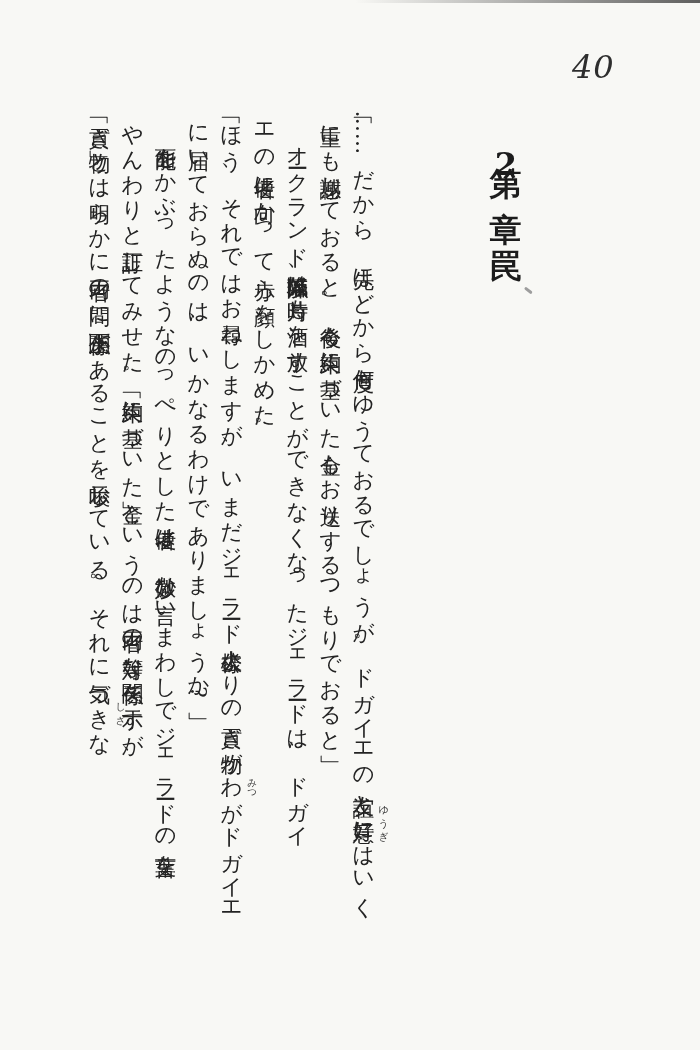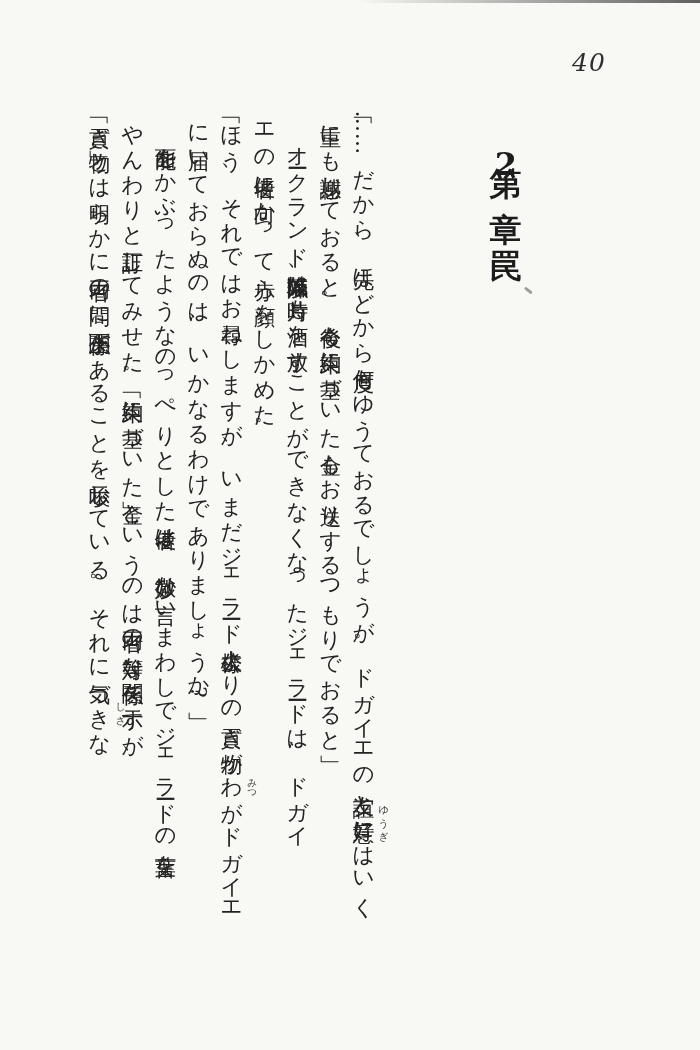--- a/index.html
+++ b/index.html
@@ -32,21 +32,21 @@
     height: 2.5px;
     background: #8d8d8d;
     border-radius: 2px;
     transform: rotate(38deg);
     opacity: 0.85;
   }
   .page-number {
     position: absolute;
     top: 48px;
     left: 572px;
-    font-size: 25px;
+    font-size: 32px;
     font-style: italic;
     color: #2e2e2e;
     letter-spacing: 1px;
   }
   .chapter-heading {
     position: absolute;
     top: 142px;
     right: 176px;
     height: 260px;
     writing-mode: vertical-rl;

